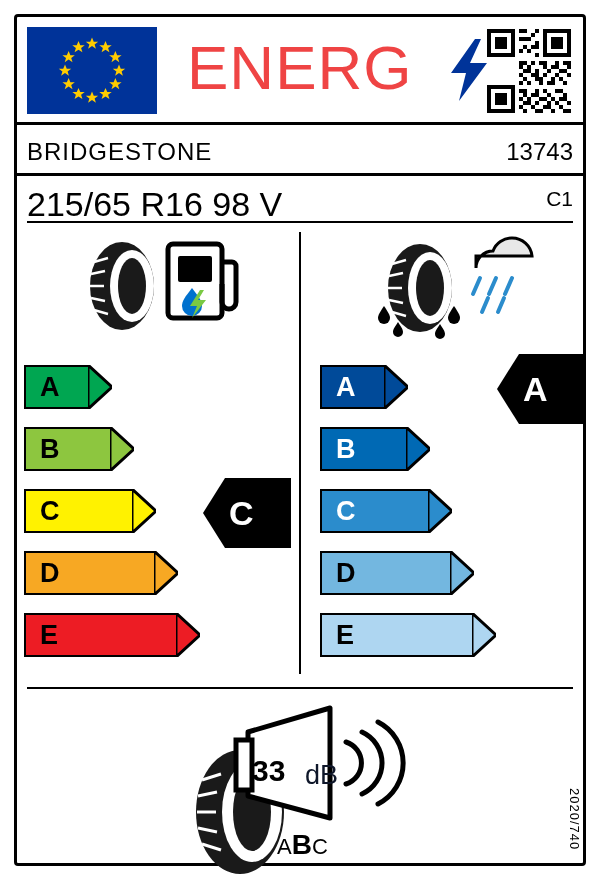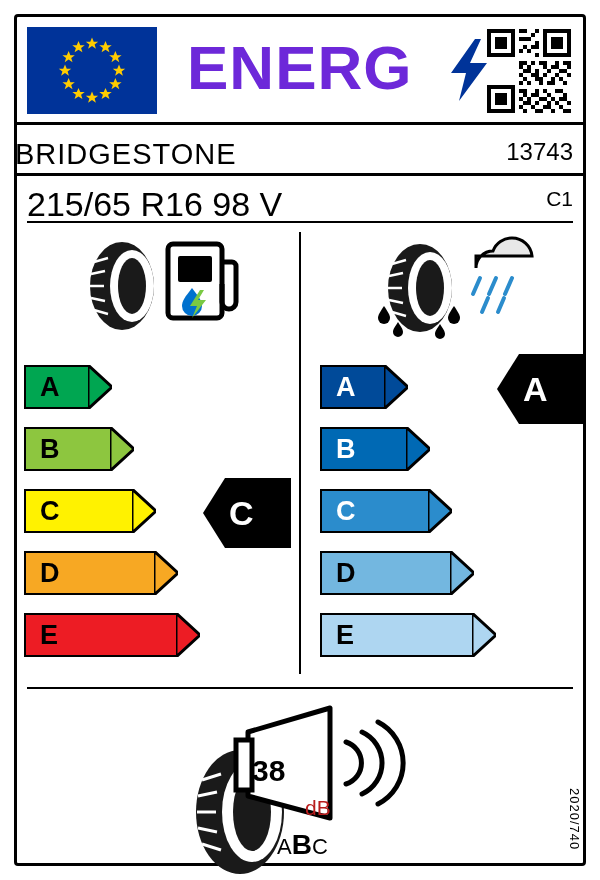--- a/index.html
+++ b/index.html
@@ -34,23 +34,23 @@
     left: 10px; top: 10px;
     width: 130px; height: 87px;
     background: #003399;
     border-radius: 2px;
   }
   .eu-flag svg { display: block; }
   .energ {
     position: absolute;
     left: 170px; top: 14px;
     font-size: 62px;
-    font-weight: bold;
+    font-weight: normal;
     letter-spacing: 1px;
-    color: #6d28d9;
+    color: #ef4444;
     line-height: 74px;
   }
   .bolt {
     position: absolute;
     left: 432px; top: 22px;
     width: 40px; height: 62px;
   }
   .qr {
     position: absolute;
     right: 12px; top: 12px;
@@ -64,22 +64,22 @@
   }
   .vline {
     position: absolute;
     background: #000;
     width: 2px;
   }
 
   
   .brand {
     position: absolute;
-    left: 15px; top: 138px;
-    font-size: 29px;
+    left: 27px; top: 138px;
+    font-size: 24px;
     letter-spacing: 1px;
     color: #000;
   }
   .code {
     position: absolute;
     right: 27px; top: 138px;
     font-size: 24px;
     color: #000;
     text-align: center;
   }
@@ -153,23 +153,22 @@
   .noise-db {
     position: absolute;
     left: 252px; top: 754px;
     font-size: 30px;
     font-weight: bold;
     color: #000;
   }
   .noise-unit {
     position: absolute;
     left: 305px; top: 760px;
-    font-size: 21px;
-    color: #b91c1c;
-    margin-top: 36px;
+    font-size: 27px;
+    color: #0f172a;
   }
   .noise-class {
     position: absolute;
     left: 277px; top: 829px;
     font-size: 22px;
     color: #000;
   }
   .noise-class b { font-size: 28px; }
 
   .vertcode {
@@ -541,21 +540,21 @@
         <rect x="236" y="40" width="16" height="50" fill="#ffffff" stroke="#000" stroke-width="5"></rect>
         <g fill="none" stroke="#000" stroke-width="5" stroke-linecap="round">
           <path d="M346 42 a22 22 0 0 1 0 42"></path>
           <path d="M362 32 a34 34 0 0 1 0 62"></path>
           <path d="M378 22 a46 46 0 0 1 0 82"></path>
         </g>
       </g>
     </svg>
   </div>
 
-  <div class="noise-db">38</div>
+  <div class="noise-db">33</div>
   <div class="noise-unit">dB</div>
   <div class="noise-class">
     <span>A</span><b>B</b><span>C</span>
   </div>
 
   <div class="vertcode">2020/740</div>
 
 </div>
 
 </body></html>

